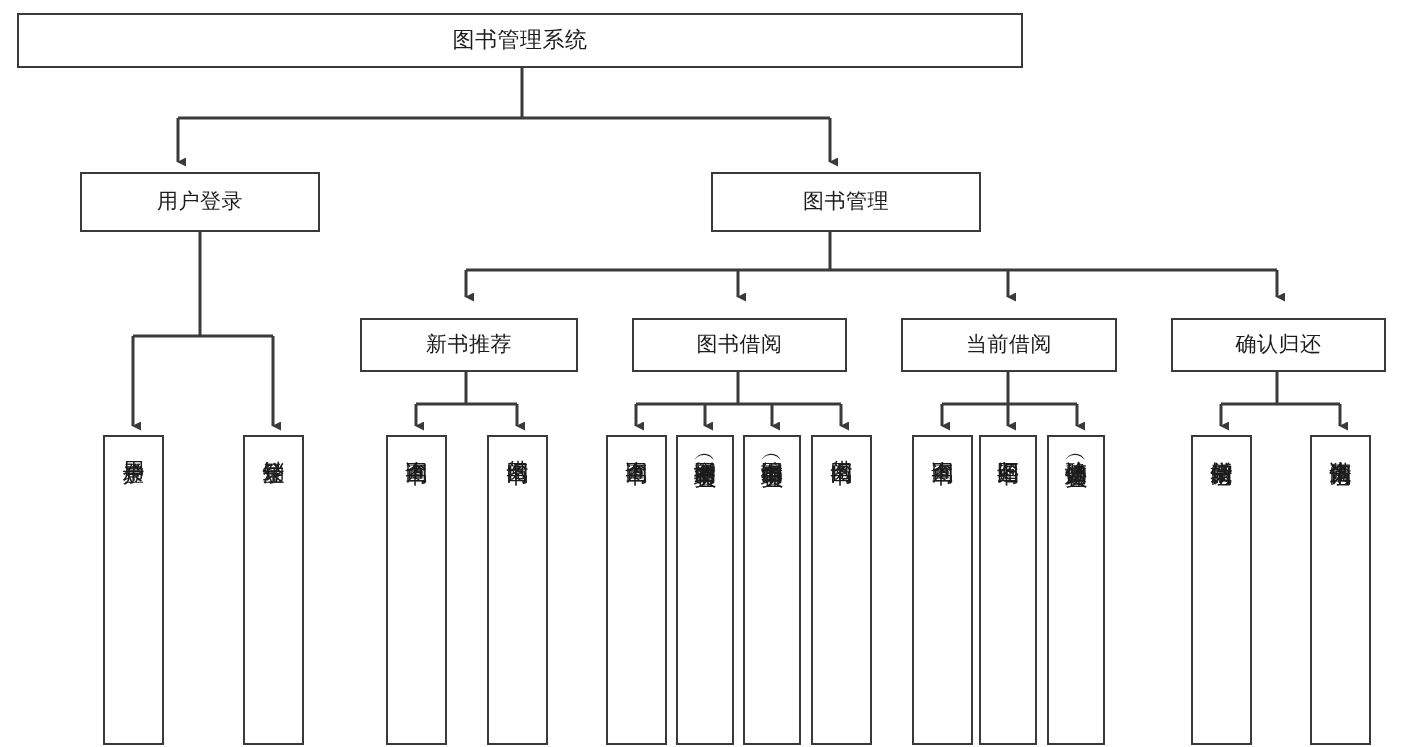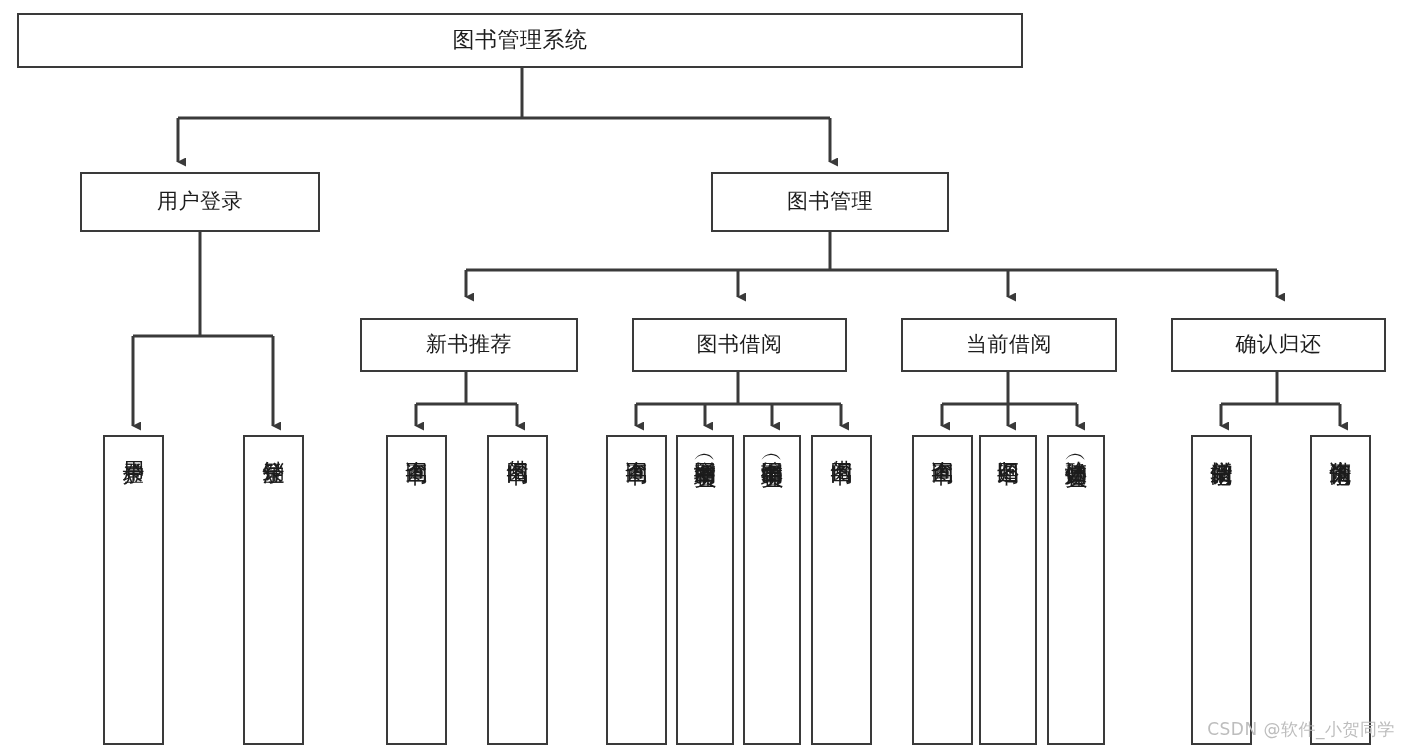--- a/index.html
+++ b/index.html
@@ -127,21 +127,21 @@
     </g>
   </svg>
 
   <div class="node horizontal root" style="left:17px; top:13px; width:1006px; height:55px;">
     <span class="node-label">图书管理系统</span>
   </div>
 
   <div class="node horizontal" style="left:80px; top:172px; width:240px; height:60px;">
     <span class="node-label">用户登录</span>
   </div>
-  <div class="node horizontal" style="left:711px; top:172px; width:238px; height:60px;">
+  <div class="node horizontal" style="left:711px; top:172px; width:270px; height:60px;">
     <span class="node-label">图书管理</span>
   </div>
 
   <div class="node horizontal" style="left:360px; top:318px; width:218px; height:54px;text-align:center;">
     <span class="node-label">新书推荐</span>
   </div>
   <div class="node horizontal" style="left:632px; top:318px; width:215px; height:54px;">
     <span class="node-label">图书借阅</span>
   </div>
   <div class="node horizontal" style="left:901px; top:318px; width:216px; height:54px;">
@@ -188,15 +188,14 @@
     <span class="node-label">确认归还（管理员）</span>
   </div>
 
   <div class="node vertical" style="left:1191px; top:435px; width:61px; height:310px;">
     <span class="node-label">新增借阅记录</span>
   </div>
   <div class="node vertical" style="left:1310px; top:435px; width:61px; height:310px;">
     <span class="node-label">查询借阅记录</span>
   </div>
 
-  <div id="watermark">CSDN @软件_小贺同学</div>
 
 </div>
 
 </body></html>

